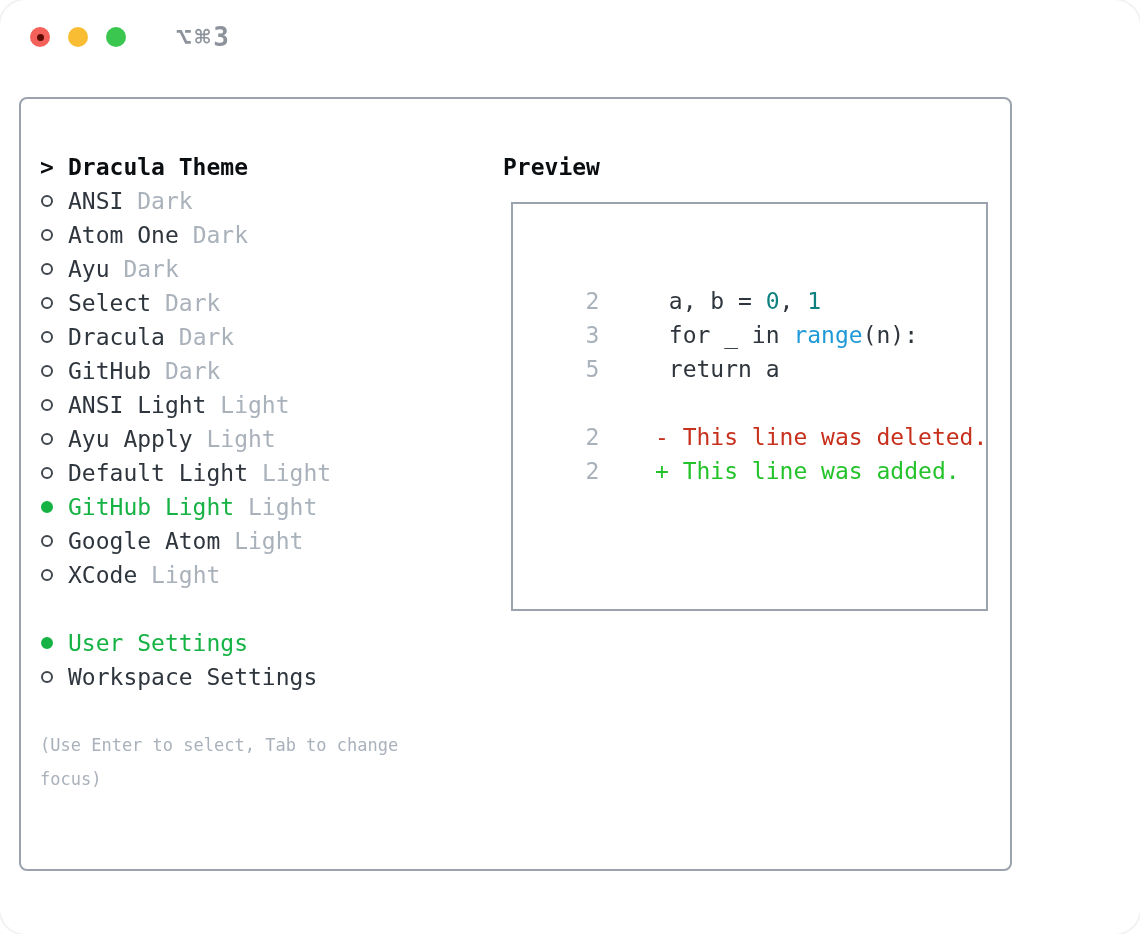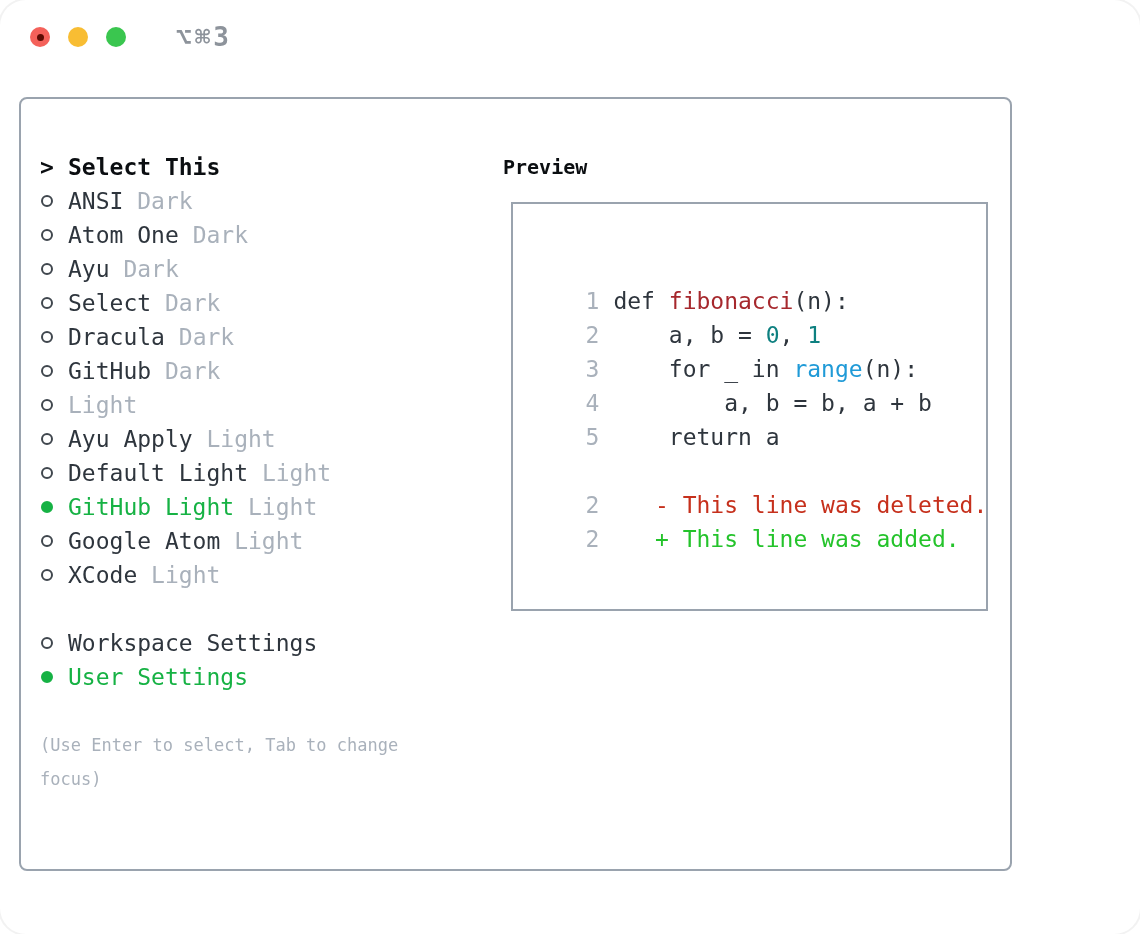--- a/index.html
+++ b/index.html
@@ -37,21 +37,21 @@
   .dot{width:12px;height:12px;border-radius:50%;border:2px solid #40474e;margin-left:1px;}
   .row.selected{color:var(--green-sel);}
   .row.selected .dot{background:var(--green-sel);border-color:var(--green-sel);}
   .prompt{font-weight:bold;color:var(--ink-black);font-size:23px;}
   .header-text{font-weight:bold;color:var(--ink-black);}
   .variant{color:var(--muted);text-align:right;}
   .spacer{height:34px;}
   .left-col{position:absolute;left:19px;top:51px;}
   .hint{width:400px;color:var(--muted);font-size:17px;line-height:34px;}
   
-  .preview-header{position:absolute;left:482px;top:51px;height:34px;line-height:34px;font-size:20px;font-weight:bold;color:var(--ink-black);}
+  .preview-header{position:absolute;left:482px;top:51px;height:34px;line-height:34px;font-size:23px;font-weight:bold;color:var(--ink-black);}
   .preview-box{
     position:absolute;left:490px;top:103px;width:477px;height:409px;
     border:2px solid var(--border);background:#fff;
   }
   .code-area{position:absolute;left:17px;top:46px;right:8px;}
   .code-line{height:34px;font-size:23px;line-height:34px;white-space:pre;}
   .ln{display:inline-block;width:28px;color:var(--muted);}
   .tok-default{color:var(--ink-dark);}
   .tok-function{color:var(--red-fn);}
   .tok-number{color:var(--teal-num);}
@@ -71,21 +71,21 @@
       </div>
     <div class="tl tl-yellow"></div>
     <div class="tl tl-green"></div>
     <div class="win-title">⌥⌘3</div>
   </div>
 
   <div class="panel">
 
     <div class="left-col">
       <div class="row">
-        <span class="marker prompt">&gt;</span><span class="header-text">Select This</span>
+        <span class="marker prompt">&gt;</span><span class="header-text">Dracula Theme</span>
       </div>
       <div id="theme-items">
   <div class="row">
     <span class="marker"><span class="dot"></span></span><span class="item-name">ANSI </span><span class="variant">Dark</span>
   </div>
 
   <div class="row">
     <span class="marker"><span class="dot"></span></span><span class="item-name">Atom One </span><span class="variant">Dark</span>
   </div>
 
@@ -99,21 +99,21 @@
 
   <div class="row">
     <span class="marker"><span class="dot"></span></span><span class="item-name">Dracula </span><span class="variant">Dark</span>
   </div>
 
   <div class="row">
     <span class="marker"><span class="dot"></span></span><span class="item-name">GitHub </span><span class="variant">Dark</span>
   </div>
 
   <div class="row">
-    <span class="marker"><span class="dot"></span></span><span class="variant">Light</span>
+    <span class="marker"><span class="dot"></span></span><span class="item-name">ANSI Light </span><span class="variant">Light</span>
   </div>
 
   <div class="row">
     <span class="marker"><span class="dot"></span></span><span class="item-name">Ayu Apply </span><span class="variant">Light</span>
   </div>
 
   <div class="row">
     <span class="marker"><span class="dot"></span></span><span class="item-name">Default Light </span><span class="variant">Light</span>
   </div>
 
@@ -124,51 +124,45 @@
   <div class="row">
     <span class="marker"><span class="dot"></span></span><span class="item-name">Google Atom </span><span class="variant">Light</span>
   </div>
 
   <div class="row">
     <span class="marker"><span class="dot"></span></span><span class="item-name">XCode </span><span class="variant">Light</span>
   </div>
 </div>
       <div class="spacer"></div>
       <div id="apply-options">
+  <div class="row selected">
+    <span class="marker"><span class="dot"></span></span><span class="item-name">User Settings</span>
+  </div>
+
   <div class="row">
     <span class="marker"><span class="dot"></span></span><span class="item-name">Workspace Settings</span>
-  </div>
-
-  <div class="row selected">
-    <span class="marker"><span class="dot"></span></span><span class="item-name">User Settings</span>
   </div>
 </div>
       <div class="spacer"></div>
       <div class="hint">(Use Enter to select, Tab to change focus)</div>
     </div>
 
     <div class="preview-header">Preview</div>
 
     <div class="preview-box">
       <div class="code-area" id="code-area">
-  <div class="code-line">
-    <span class="ln">1</span><span class="code-content"><span class="tok-default">def </span><span class="tok-function">fibonacci</span><span class="tok-default">(n):</span></span>
-  </div>
 
   <div class="code-line">
     <span class="ln">2</span><span class="code-content"><span class="tok-default">    a, b = </span><span class="tok-number">0</span><span class="tok-default">, </span><span class="tok-number">1</span></span>
   </div>
 
   <div class="code-line">
     <span class="ln">3</span><span class="code-content"><span class="tok-default">    for _ in </span><span class="tok-builtin">range</span><span class="tok-default">(n):</span></span>
   </div>
 
-  <div class="code-line">
-    <span class="ln">4</span><span class="code-content"><span class="tok-default">        a, b = b, a + b</span></span>
-  </div>
 
   <div class="code-line">
     <span class="ln">5</span><span class="code-content"><span class="tok-default">    return a</span></span>
   </div>
 
   <div class="code-line">
     <span class="ln"></span><span class="code-content"></span>
   </div>
 
 

